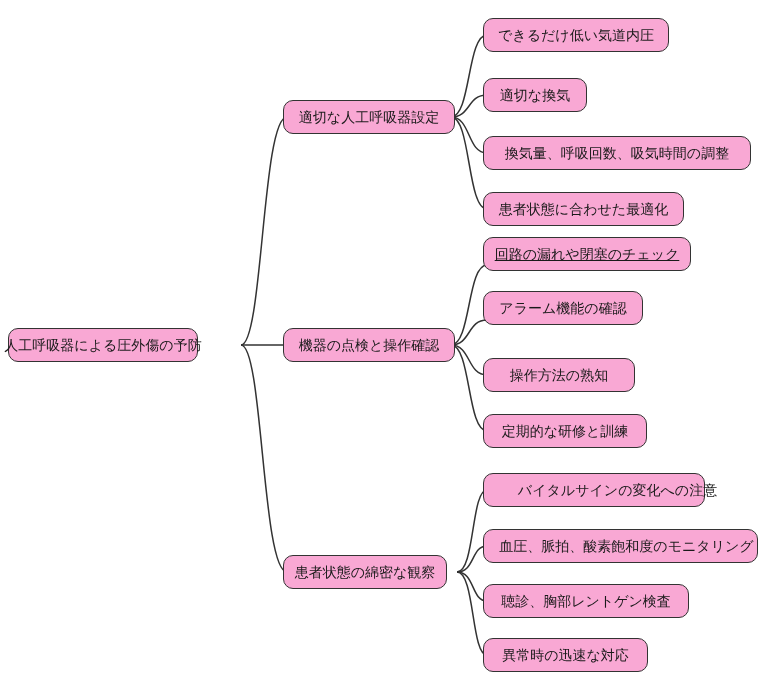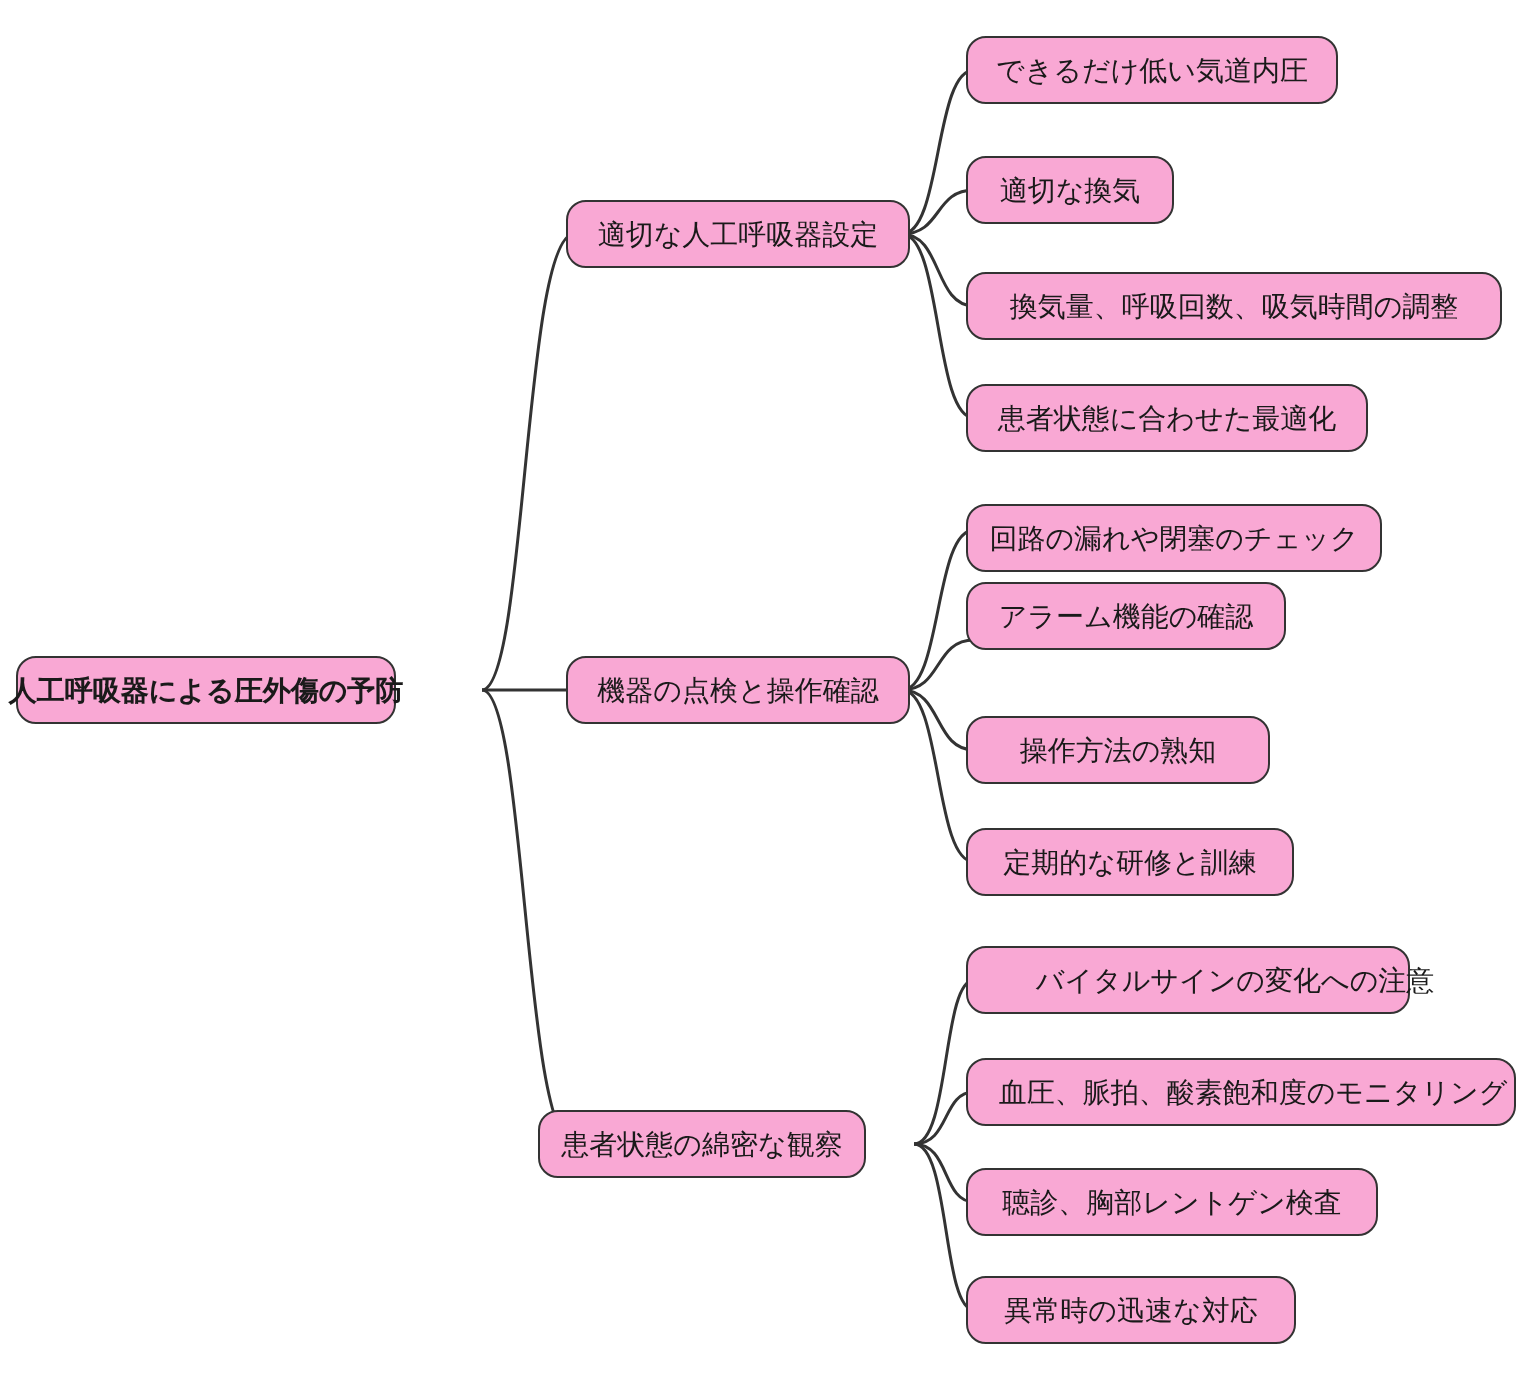--- a/index.html
+++ b/index.html
@@ -59,32 +59,32 @@
     <path d="M 451,345 C 471,345 467,320 487,320"></path>
     <path d="M 451,345 C 471,345 467,375 487,375"></path>
     <path d="M 451,345 C 471,345 467,431 487,431"></path>
 
     <path d="M 457,572 C 475,572 471,490 487,490"></path>
     <path d="M 457,572 C 475,572 471,546 487,546"></path>
     <path d="M 457,572 C 475,572 471,601 487,601"></path>
     <path d="M 457,572 C 475,572 471,655 487,655"></path>
   </svg>
 
-  <div class="node" style="left:8px; top:328px; width:190px;font-weight:bold;">人工呼吸器による圧外傷の予防</div>
+  <div class="node" style="left:8px; top:328px; width:190px;">人工呼吸器による圧外傷の予防</div>
 
   <div class="node" style="left:283px; top:100px; width:172px;">適切な人工呼吸器設定</div>
   <div class="node" style="left:283px; top:328px; width:172px;">機器の点検と操作確認</div>
-  <div class="node" style="left:269px; top:555px; width:164px;">患者状態の綿密な観察</div>
+  <div class="node" style="left:283px; top:555px; width:164px;">患者状態の綿密な観察</div>
 
   <div class="node" style="left:483px; top:18px; width:186px;">できるだけ低い気道内圧</div>
   <div class="node" style="left:483px; top:78px; width:104px;text-align:center;">適切な換気</div>
   <div class="node" style="left:483px; top:136px; width:268px;">換気量、呼吸回数、吸気時間の調整</div>
   <div class="node" style="left:483px; top:192px; width:201px;">患者状態に合わせた最適化</div>
 
-  <div class="node" style="left:483px; top:252px; width:208px;">回路の漏れや閉塞のチェック</div>
+  <div class="node" style="left:483px; top:237px; width:208px;text-decoration:underline;">回路の漏れや閉塞のチェック</div>
   <div class="node" style="left:483px; top:291px; width:160px;">アラーム機能の確認</div>
   <div class="node" style="left:483px; top:358px; width:152px;">操作方法の熟知</div>
   <div class="node" style="left:483px; top:414px; width:164px;">定期的な研修と訓練</div>
 
   <div class="node" style="left:483px; top:473px; width:222px;padding-left:47px;">バイタルサインの変化への注意</div>
   <div class="node" style="left:483px; top:529px; width:275px;padding-left:12px;">血圧、脈拍、酸素飽和度のモニタリング</div>
   <div class="node" style="left:483px; top:584px; width:206px;">聴診、胸部レントゲン検査</div>
   <div class="node" style="left:483px; top:638px; width:165px;">異常時の迅速な対応</div>
 
 </div>

